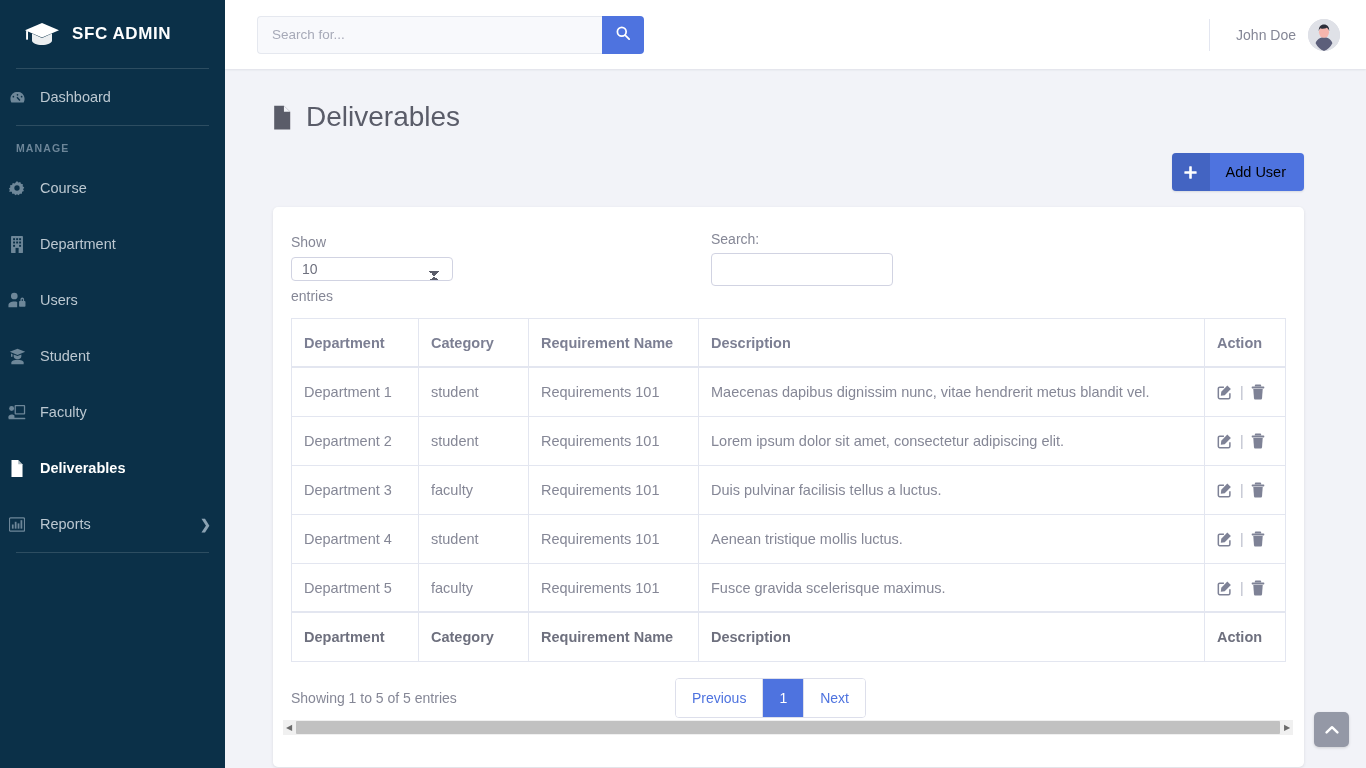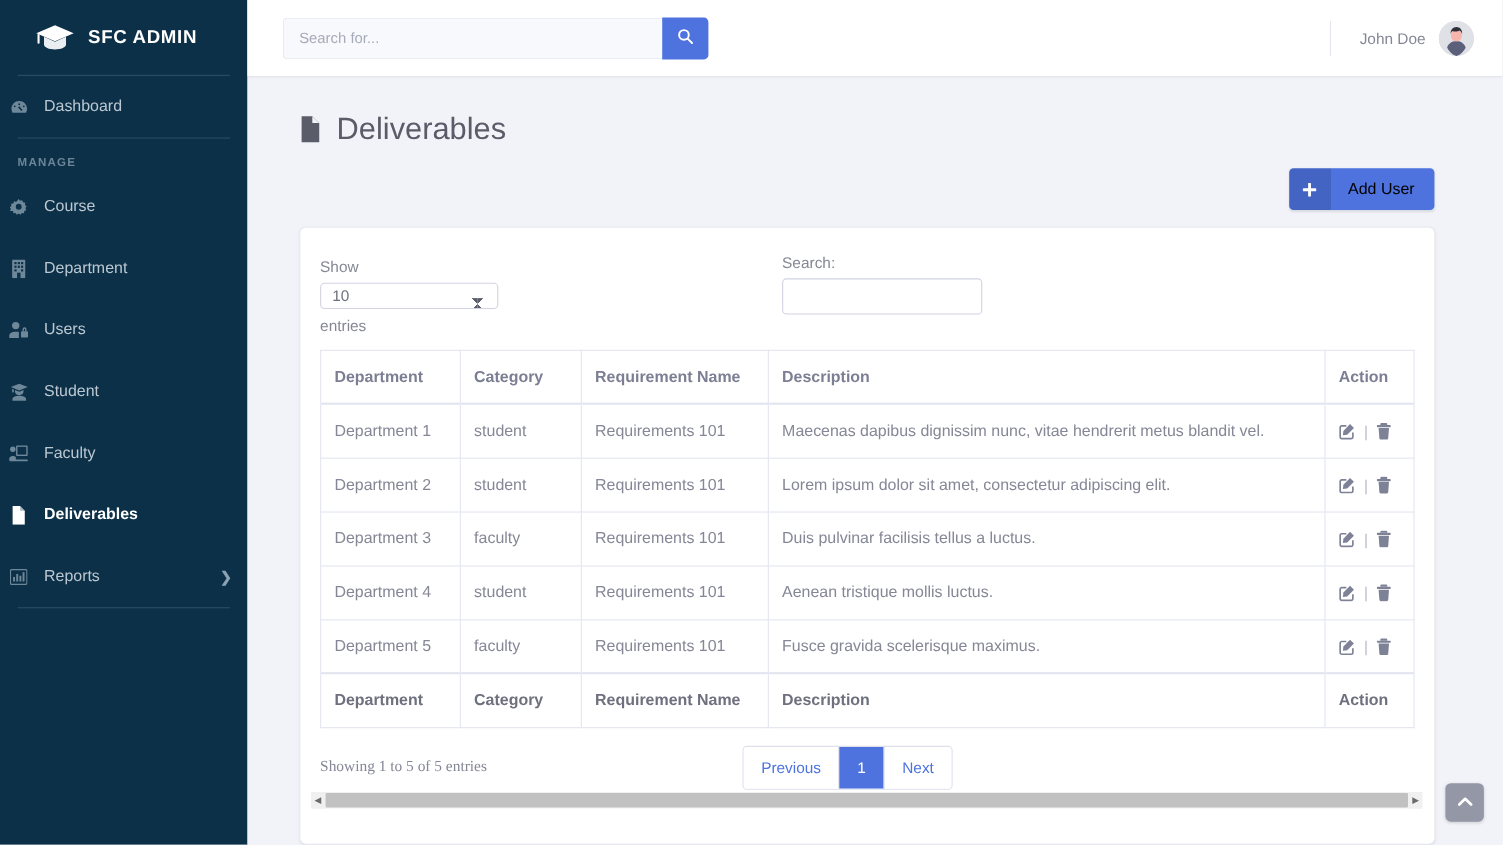--- a/index.html
+++ b/index.html
@@ -14,21 +14,21 @@
   
   .sidebar {
     width: 225px; height: 768px;
     background: #0b3048;
     flex: 0 0 225px;
     overflow: hidden;
     position: relative;
   }
   .brand {
     height: 68px; display: flex; align-items: center;
-    padding-left: 32px; gap: 12px;
+    padding-left: 24px; gap: 12px;
   }
   .brand-icon { width: 36px; height: 26px; display:block; }
   .brand-text {
     color: #fff; font-size: 17px; font-weight: bold; letter-spacing: .6px;
   }
   .side-div { height:1px; background: rgba(255,255,255,.14); margin: 0 16px; }
   .side-item {
     display: flex; align-items: center; gap: 14px;
     height: 56px; padding-left: 8px; padding-right: 14px;
     color: #bcc8d1; font-size: 14.5px; cursor: pointer;
@@ -141,21 +141,21 @@
   tbody td { color: #858796; font-weight: normal; }
   .col-dept { width: 127px; }
   .col-cat  { width: 110px; }
   .col-req  { width: 170px; }
   .col-act  { width: 81px; }
   .actions { display: flex; align-items: center; gap: 7px; color: #8a8ea0; }
   .act-ico { cursor: pointer; display: flex; color: #7e8296; }
   .act-sep { color: #b9bcca; font-size: 14px; }
 
   .tfooter { display: flex; align-items: center; margin-top: 16px; }
-  .showing { color: #858796; font-size: 14px; font-family: Liberation Serif, serif; }
+  .showing { color: #858796; font-size: 14px; }
   .pager {
     margin-left: auto; margin-right: 420px; display: flex;
     border: 1px solid #dddfeb; border-radius: 4px; overflow: hidden;
   }
   .pg {
     padding: 0 16px; height: 38px; display: flex; align-items: center;
     color: #4e73df; font-size: 14px; cursor: pointer; background: #fff;
     border-right: 1px solid #dddfeb;
   }
   .pg:last-child { border-right: none; }

